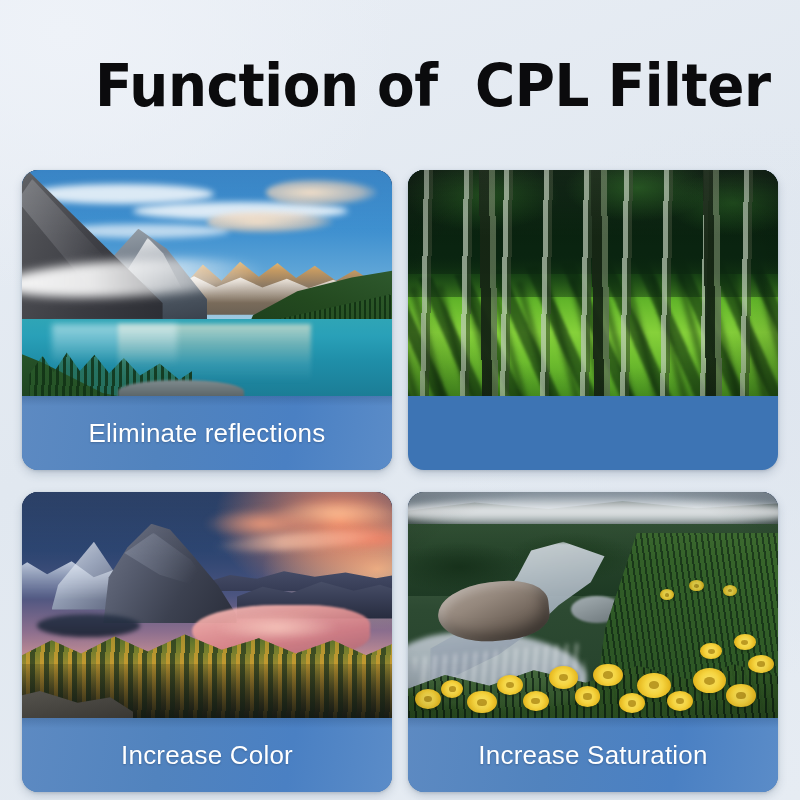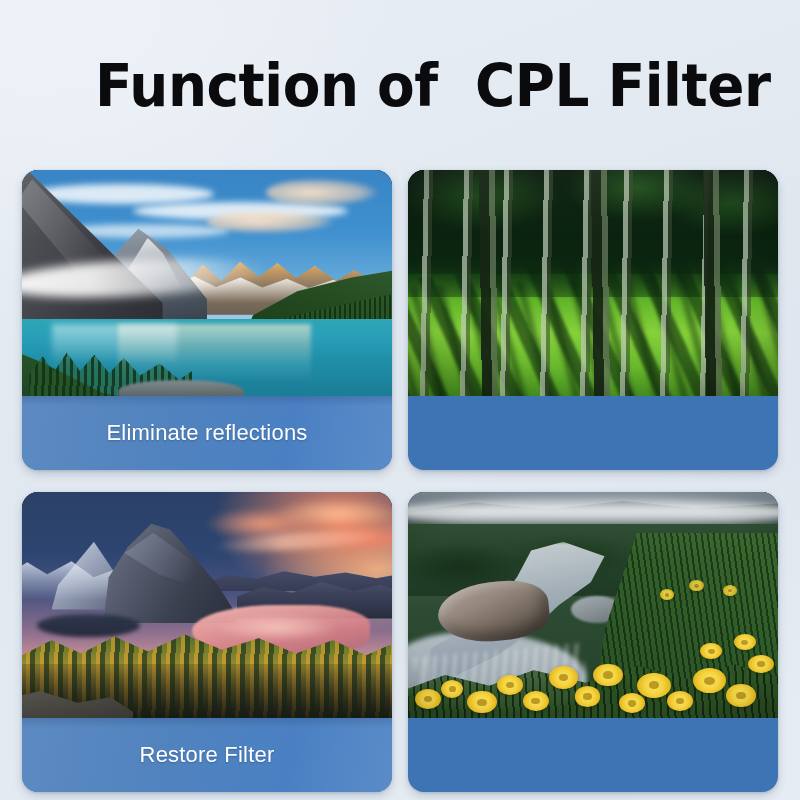--- a/index.html
+++ b/index.html
@@ -51,21 +51,21 @@
     height:226px;
     overflow:hidden;
     background:#223;
   }
   .caption{
     flex:1;
     position:relative;
     background:linear-gradient(100deg,#5d8ac2 0%, #5183be 38%, #4a80c3 72%, #5b8cc8 100%);
     display:flex;align-items:center;justify-content:center;
     color:#ffffff;
-    font-size:22px;
+    font-size:26px;
     letter-spacing:.2px;
     text-shadow:0 1px 2px rgba(20,40,70,.30);
     font-family:"Liberation Sans","DejaVu Sans",sans-serif;
   }
   .caption::before{
     content:"";position:absolute;left:0;right:0;top:0;height:10px;
     background:linear-gradient(180deg,rgba(30,60,100,.22),rgba(30,60,100,0));
     pointer-events:none;
   }
   .card.row2{ border-radius:16px; }
@@ -461,21 +461,21 @@
         <div class="s3-mainpeak"></div>
         <div class="s3-peakridge"></div>
         <div class="s3-darklake"></div>
         <div class="s3-lake"></div>
         <div class="s3-lakeglow"></div>
         <div class="s3-larch"></div>
         <div class="s3-larchdark"></div>
         <div class="s3-rockfg"></div>
         <div class="photo-gloss"></div>
       </div>
-      <div class="caption">Restore Filter</div>
+      <div class="caption">Increase Color</div>
     </div>
 
     <div class="card row2">
       <div class="photo">
         <div class="layer s4-base"></div>
         <div class="s4-farhill"></div>
         <div class="s4-fogband"></div>
         <div class="s4-darkveg"></div>
         <div class="s4-streamwide"></div>
         <div class="s4-stream"></div>
@@ -501,16 +501,17 @@
         <div class="flower" style="left:79%;bottom:26%;width:6%;height:7%;"></div>
         <div class="flower" style="left:88%;bottom:30%;width:6%;height:7%;"></div>
         <div class="flower" style="left:92%;bottom:20%;width:7%;height:8%;"></div>
         <div class="flower" style="left:68%;bottom:52%;width:4%;height:5%;opacity:.9;"></div>
         <div class="flower" style="left:76%;bottom:56%;width:4%;height:5%;opacity:.85;"></div>
         <div class="flower" style="left:85%;bottom:54%;width:4%;height:5%;opacity:.85;"></div>
 
         <div class="layer s4-vignette"></div>
         <div class="photo-gloss"></div>
       </div>
+      <div class="caption">Increase Saturation</div>
     </div>
 
   </div>
 </div>
 
 </body></html>

